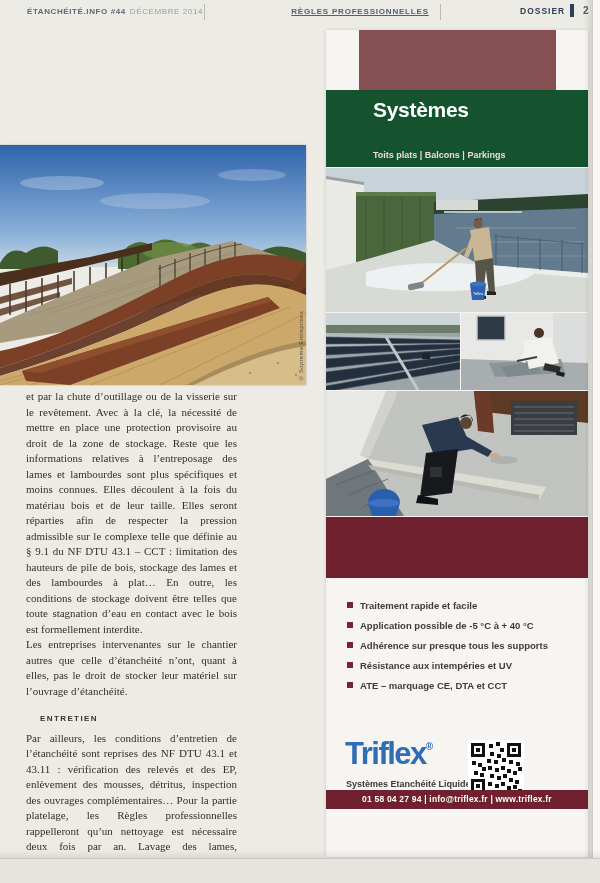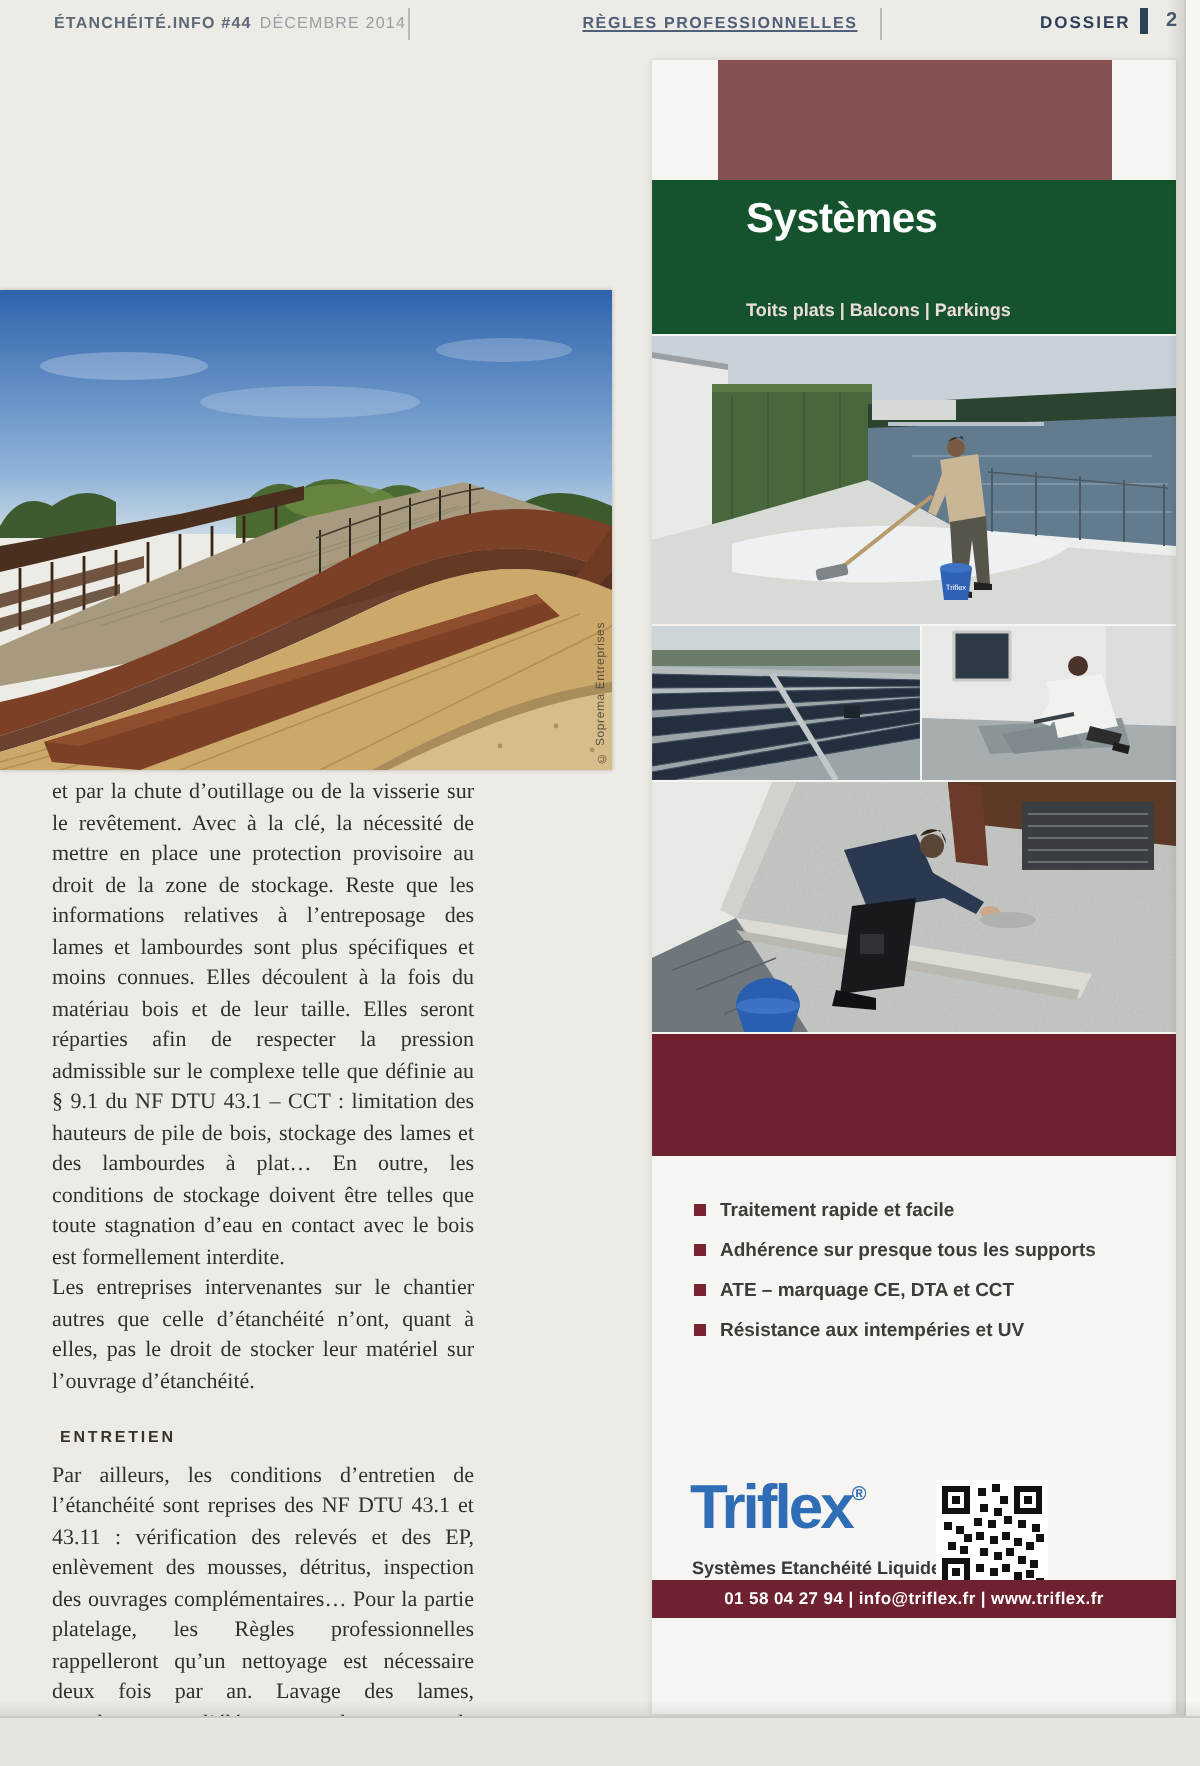--- a/index.html
+++ b/index.html
@@ -34,21 +34,21 @@
   }
   
   .article{
     position:absolute;left:26px;top:389px;width:211px;
     font-family:"Liberation Serif",serif;font-size:11px;line-height:15.5px;
     color:#33302b;text-align:justify;
   }
   .article p{margin:0;}
   .sec-head{
     font-family:"Liberation Sans",sans-serif;font-size:8px;font-weight:bold;
-    letter-spacing:1.4px;color:#3b332b;margin:12px 0 4px 4px;text-align:left;
+    letter-spacing:1.4px;color:#3b332b;margin:12px 0 4px 14px;text-align:left;
   }
   
   .ad{position:absolute;left:326px;top:30px;width:262px;height:827px;background:#f6f5f1;box-shadow:0 0 3px rgba(0,0,0,.15);}
   .ad-toprect{position:absolute;left:33px;top:0;width:197px;height:60px;background:#845052;}
   .ad-titleband{position:absolute;left:0;top:60px;width:262px;height:77px;background:#14532d;}
   .ad-title{position:absolute;left:47px;top:7px;color:#ffffff;font-weight:bold;font-size:21px;line-height:25px;letter-spacing:-.3px;}
   .ad-subtitle{position:absolute;left:47px;top:60px;color:#ecdcda;font-weight:bold;font-size:9px;}
   .ph{position:absolute;left:0;overflow:hidden;background:#ccc;}
   .ph svg{display:block;}
   .ph1{top:138px;width:262px;height:144px;}
@@ -317,29 +317,33 @@
 
   <div class="midband"></div>
 
   <div class="bullets">
     <div class="bullet-row">
         <span class="bullet-sq"></span>
         <span class="bullet-txt">Traitement rapide et facile</span>
       </div>
     <div class="bullet-row">
         <span class="bullet-sq"></span>
+        <span class="bullet-txt">Application possible de -5 °C à + 40 °C</span>
+      </div>
+    <div class="bullet-row">
+        <span class="bullet-sq"></span>
         <span class="bullet-txt">Adhérence sur presque tous les supports</span>
       </div>
     <div class="bullet-row">
         <span class="bullet-sq"></span>
-        <span class="bullet-txt">ATE – marquage CE, DTA et CCT</span>
+        <span class="bullet-txt">Résistance aux intempéries et UV</span>
       </div>
     <div class="bullet-row">
         <span class="bullet-sq"></span>
-        <span class="bullet-txt">Résistance aux intempéries et UV</span>
+        <span class="bullet-txt">ATE – marquage CE, DTA et CCT</span>
       </div>
   </div>
 
   <div class="brand">
     <span class="brand-word">Triflex</span><span class="brand-reg">®</span>
   </div>
   <div class="brand-tag">
     <div>Systèmes Etanchéité Liquide</div>
     <div>Toits plats | Balcons | Parkings</div>
   </div>

